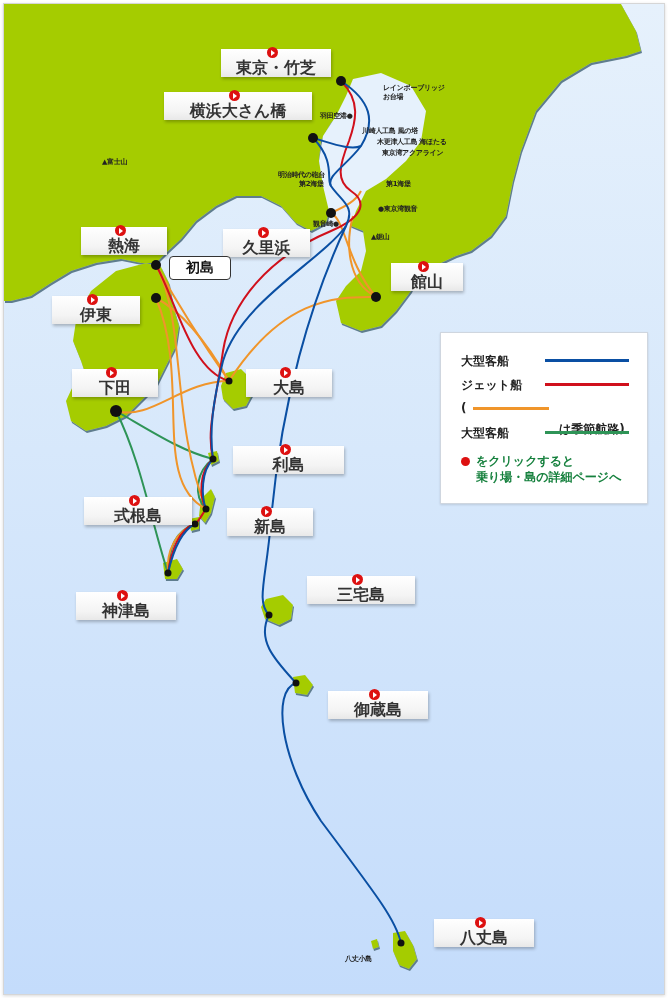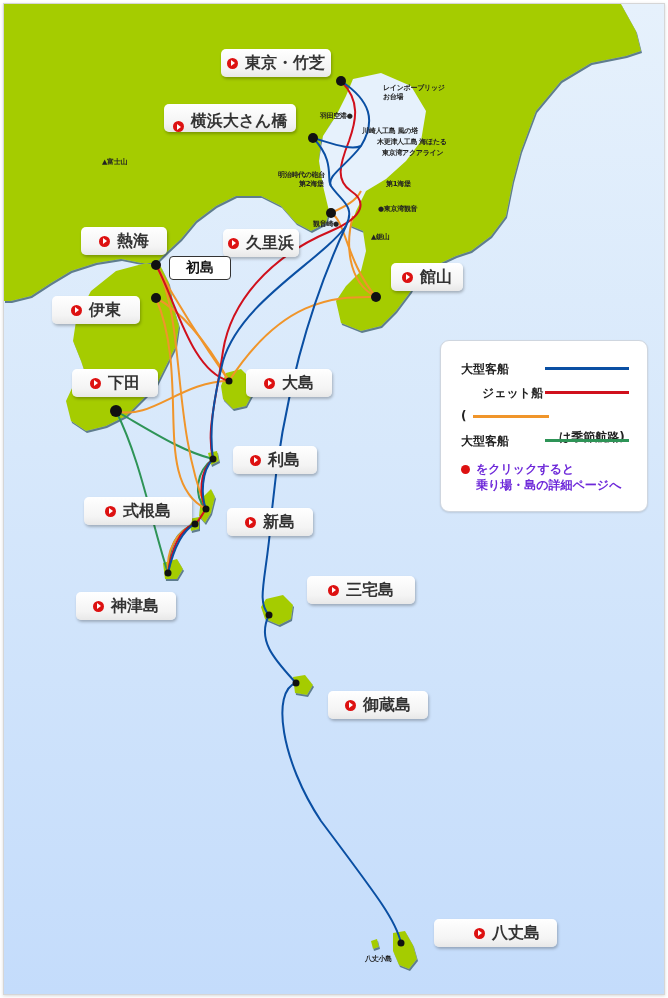--- a/index.html
+++ b/index.html
@@ -1,32 +1,32 @@
 <!DOCTYPE html>
 <html><head>
 <meta charset="utf-8">
 <style>
   html, body { margin: 0; padding: 0; background: #ffffff; }
   body { width: 668px; height: 998px; position: relative; overflow: hidden; font-family: "DejaVu Sans", sans-serif; }
   .frame { position: absolute; left: 3px; top: 3px; width: 660px; height: 990px; border: 1px solid #d6d6d6; box-shadow: 0 1px 3px rgba(0,0,0,0.15); overflow: hidden;
     background: linear-gradient(180deg, #e6f1fc 0%, #d7e8fb 45%, #c4dcfb 100%); }
   svg.map { position: absolute; left: 0; top: 0; }
   .callout { position: absolute; height: 28px; background: linear-gradient(180deg,#ffffff 0%,#f4f4f4 70%,#e8e8e8 100%);
-    border-radius: 5px; box-shadow: 1px 2px 3px rgba(0,0,0,0.25); display: flex; align-items: center; justify-content: center;
-    cursor: pointer; font-size: 16px; font-weight: bold; color: #333; white-space: nowrap; }
+    border-radius: 0; box-shadow: 1px 2px 3px rgba(0,0,0,0.25); display: flex; align-items: center; justify-content: center;
+    cursor: pointer; font-size: 16px; font-weight: bold; color: #333; white-space: nowrap; flex-direction: column; }
   .callout .arrow-ico { width: 11px; height: 11px; border-radius: 50%; background: #d11; margin-right: 7px; position: relative; flex: 0 0 auto; }
   .callout .arrow-ico::after { content: ""; position: absolute; left: 4px; top: 2.5px; border-left: 4px solid #fff; border-top: 3px solid transparent; border-bottom: 3px solid transparent; }
   .small-label { position: absolute; font-size: 7px; color: #222; white-space: nowrap; font-weight: bold; letter-spacing: -0.3px; }
   .hatsushima { position: absolute; left: 165px; top: 252px; width: 60px; height: 22px; border: 1px solid #333; border-radius: 4px; background: #fff;
     display: flex; align-items: center; justify-content: center; font-size: 14px; font-weight: bold; color: #111; cursor: pointer; }
-  .legend { position: absolute; left: 436px; top: 336px; width: 206px; height: 170px; background: #fff; border: 1px solid #cfd6df; border-radius: 9px;
+  .legend { position: absolute; left: 436px; top: 328px; width: 206px; height: 170px; background: #fff; border: 1px solid #cfd6df; border-radius: 0;
     box-shadow: 0 1px 2px rgba(0,0,0,0.12); }
   .legend .row { position: absolute; left: 20px; font-size: 12px; font-weight: bold; color: #222; }
   .legend .line { position: absolute; height: 3px; }
-  .legend .note { position: absolute; left: 20px; top: 120px; font-size: 12px; font-weight: bold; color: #6d28d9; line-height: 16px; }
+  .legend .note { position: absolute; left: 20px; top: 120px; font-size: 12px; font-weight: bold; color: #15803d; line-height: 16px; }
   .legend .note .dot { display: inline-block; width: 9px; height: 9px; border-radius: 50%; background: #d11; margin-right: 6px; vertical-align: -1px; }
 </style>
 </head>
 <body>
 
 <div class="frame">
   <svg class="map" width="660" height="990" viewBox="3 3 660 990">
     <defs>
       <filter id="sh" x="-5%" y="-5%" width="110%" height="110%">
         <feDropShadow dx="1" dy="2" stdDeviation="0" flood-color="#5f7d8e" flood-opacity="1"></feDropShadow>
@@ -124,55 +124,55 @@
   <div class="small-label" style="left:316px;top:107px;">羽田空港●</div>
   <div class="small-label" style="left:358px;top:122px;">川崎人工島 風の塔</div>
   <div class="small-label" style="left:373px;top:133px;">木更津人工島 海ほたる</div>
   <div class="small-label" style="left:378px;top:144px;">東京湾アクアライン</div>
   <div class="small-label" style="left:274px;top:166px;">明治時代の砲台</div>
   <div class="small-label" style="left:295px;top:175px;">第2海堡</div>
   <div class="small-label" style="left:382px;top:175px;">第1海堡</div>
   <div class="small-label" style="left:309px;top:204px;margin-top:11px;">観音崎●</div>
   <div class="small-label" style="left:374px;top:200px;">●東京湾観音</div>
   <div class="small-label" style="left:367px;top:228px;">▲鋸山</div>
-  <div class="small-label" style="left:361px;top:950px;">八丈小島</div>
+  <div class="small-label" style="left:341px;top:950px;">八丈小島</div>
 
   <div class="callout" style="left:217px;top:45px;width:110px;">
       <span class="arrow-ico"></span>
       <span>東京・竹芝</span>
     </div>
-  <div class="callout" style="left:160px;top:100px;width:132px;align-items:flex-end;">
+  <div class="callout" style="left:160px;top:88px;width:148px;">
       <span class="arrow-ico"></span>
       <span>横浜大さん橋</span>
     </div>
   <div class="callout" style="left:77px;top:223px;width:86px;">
       <span class="arrow-ico"></span>
       <span>熱海</span>
     </div>
-  <div class="callout" style="left:219px;top:225px;width:76px;font-family:Liberation Mono, monospace;">
+  <div class="callout" style="left:219px;top:225px;width:87px;font-family:Liberation Mono, monospace;">
       <span class="arrow-ico"></span>
       <span>久里浜</span>
     </div>
   <div class="callout" style="left:48px;top:292px;width:88px;">
       <span class="arrow-ico"></span>
       <span>伊東</span>
     </div>
   <div class="callout" style="left:387px;top:259px;width:72px;">
       <span class="arrow-ico"></span>
       <span>館山</span>
     </div>
   <div class="callout" style="left:68px;top:365px;width:86px;">
       <span class="arrow-ico"></span>
       <span>下田</span>
     </div>
   <div class="callout" style="left:242px;top:365px;width:86px;">
       <span class="arrow-ico"></span>
       <span>大島</span>
     </div>
-  <div class="callout" style="left:229px;top:442px;width:84px;text-align:right;">
+  <div class="callout" style="left:229px;top:442px;width:111px;text-align:right;">
       <span class="arrow-ico"></span>
       <span>利島</span>
     </div>
   <div class="callout" style="left:80px;top:493px;width:108px;">
       <span class="arrow-ico"></span>
       <span>式根島</span>
     </div>
   <div class="callout" style="left:223px;top:504px;width:86px;">
       <span class="arrow-ico"></span>
       <span>新島</span>
@@ -182,31 +182,31 @@
       <span>神津島</span>
     </div>
   <div class="callout" style="left:303px;top:572px;width:108px;">
       <span class="arrow-ico"></span>
       <span>三宅島</span>
     </div>
   <div class="callout" style="left:324px;top:687px;width:100px;">
       <span class="arrow-ico"></span>
       <span>御蔵島</span>
     </div>
-  <div class="callout" style="left:430px;top:915px;width:100px;padding-left:23px;">
+  <div class="callout" style="left:430px;top:915px;width:100px;">
       <span class="arrow-ico"></span>
       <span>八丈島</span>
     </div>
 
   <div class="hatsushima">初島</div>
 
   <div class="legend">
     <div class="row" style="top:20px;">大型客船</div>
     <div class="line" style="left:104px;top:26px;width:84px;background:#0a4fa3;"></div>
-    <div class="row" style="top:44px;margin-left:21px;">ジェット船</div>
+    <div class="row" style="top:44px;">ジェット船</div>
     <div class="line" style="left:104px;top:50px;width:84px;background:#d0101c;"></div>
     <div class="row" style="top:68px;">(</div>
     <div class="line" style="left:32px;top:74px;width:76px;background:#f0952a;"></div>
     <div class="row" style="top:68px;left:118px;margin-top:20px;">は季節航路)</div>
     <div class="row" style="top:92px;">大型客船</div>
     <div class="line" style="left:104px;top:98px;width:84px;background:#2e9457;"></div>
     <div class="note">
       <div><span class="dot"></span><span>をクリックすると</span></div>
       <div style="padding-left:15px;">乗り場・島の詳細ページへ</div>
     </div>

